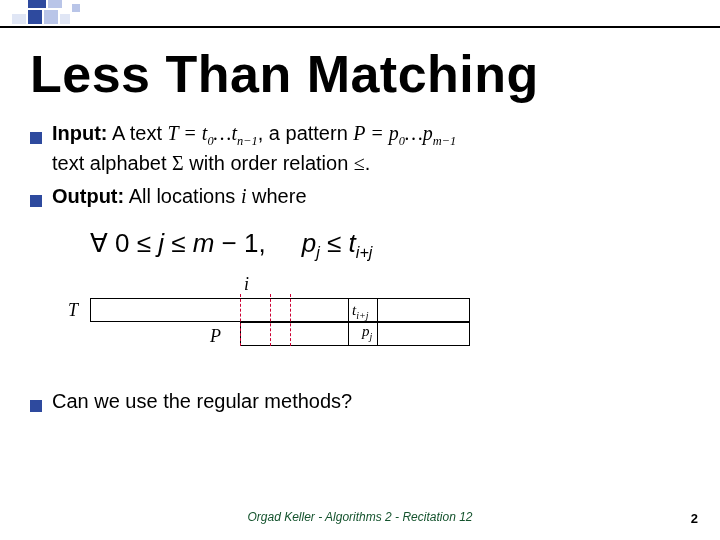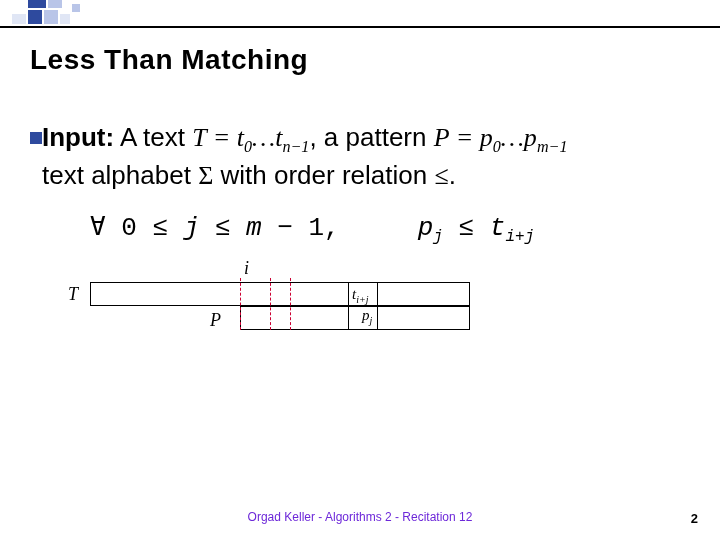--- a/index.html
+++ b/index.html
@@ -27,52 +27,53 @@
   .hr {
     position: absolute;
     top: 26px; left: 0; right: 0;
     height: 2px;
     background: #000;
   }
   .title {
     position: absolute;
     top: 44px;
     left: 30px;
-    font-size: 28px;
+    font-size: 52px;
     letter-spacing: 0.5px;
   }
   .content {
     position: absolute;
     top: 120px;
     left: 30px;
     right: 30px;
   }
   .bullet {
     display: flex;
     align-items: flex-start;
-    font-size: 26px;
+    gap: 10px;
+    font-size: 20px;
     line-height: 1.35;
     margin-bottom: 6px;
   }
   .bmark {
     width: 12px; height: 12px;
     background: #2e4a9e;
     flex: 0 0 12px;
     margin-top: 12px;
   }
   .bullet .text { flex: 1; }
   .math {
     font-family: 'Times New Roman', Times, serif;
     font-style: italic;
   }
   .sub { font-size: 0.62em; vertical-align: sub; font-style: italic; }
   .nop { font-style: normal; }
   .bold { font-weight: bold; }
   .formula {
-    font-family: Liberation Mono, monospace;
+    font-family: Liberation Sans, sans-serif;
     font-size: 26px;
     margin: 18px 0 14px 60px;
     white-space: nowrap;
   }
   .diagram {
     position: relative;
     margin: 6px 0 22px 60px;
     height: 90px;
     width: 400px;
   }
@@ -94,21 +95,22 @@
     border-left: 1.5px dashed #c03;
     top: 18px;
     height: 52px;
   }
   .footer {
     position: absolute;
     bottom: 16px;
     left: 0; right: 0;
     text-align: center;
     font-size: 12px;
-    color: #6d28d9;
+    color: #14532d;
+    font-style: italic;
   }
   .pagenum {
     position: absolute;
     bottom: 14px;
     right: 22px;
     font-size: 13px;
     font-weight: bold;
   }
 </style>
 </head>
@@ -134,20 +136,26 @@
     <div class="text">
       <span class="bold">Input:</span><span> A text </span><span class="math"><span>T = t</span><span class="sub">0</span><span>…t</span><span class="sub">n−1</span></span><span>, a pattern </span><span class="math"><span>P = p</span><span class="sub">0</span><span>…p</span><span class="sub">m−1</span></span>
       <br>
       <span>text alphabet </span>
       <span class="math nop" style="font-style:normal">Σ</span>
       <span> with order relation </span>
       <span class="math nop" style="font-style:normal">≤</span><span>.</span>
     </div>
   </div>
 
+  <div class="bullet">
+    <div class="bmark"></div>
+    <div class="text">
+      <span class="bold">Output:</span><span> All locations </span><span class="math">i</span><span> where</span>
+    </div>
+  </div>
 
   <div class="formula">
     <span style="font-style:normal">∀ 0 ≤ </span><span style="font-style:italic">j</span><span style="font-style:normal"> ≤ </span><span style="font-style:italic">m</span><span style="font-style:normal"> − 1,</span><span style="white-space:pre">     </span><span style="font-style:italic">p</span><span class="sub">j</span><span style="font-style:normal"> ≤ </span><span style="font-style:italic">t</span><span class="sub">i+j</span>
   </div>
 
   <div class="diagram">
     <span class="lbl" style="left:154px;top:-2px">i</span>
     <span class="lbl" style="left:-22px;top:24px">T</span>
     <span class="lbl" style="left:120px;top:50px">P</span>
 
@@ -158,17 +166,21 @@
     <div class="vdash" style="left:180px"></div>
     <div class="vdash" style="left:200px"></div>
 
     <div class="barrow" style="left:258px;top:22px;width:30px;background:#fff"></div>
     <div class="barrow" style="left:258px;top:46px;width:30px;background:#fff"></div>
 
     <span class="lbl" style="left:262px;top:26px;font-size:15px"><span>t</span><span class="sub" style="font-size:10px">i+j</span></span>
     <span class="lbl" style="left:272px;top:47px;font-size:15px"><span>p</span><span class="sub" style="font-size:10px">j</span></span>
   </div>
 
+  <div class="bullet">
+    <div class="bmark"></div>
+    <div class="text">Can we use the regular methods?</div>
+  </div>
 
 </div>
 
 <div class="footer">Orgad Keller - Algorithms 2 - Recitation 12</div>
 <div class="pagenum">2</div>
 
 </body></html>

